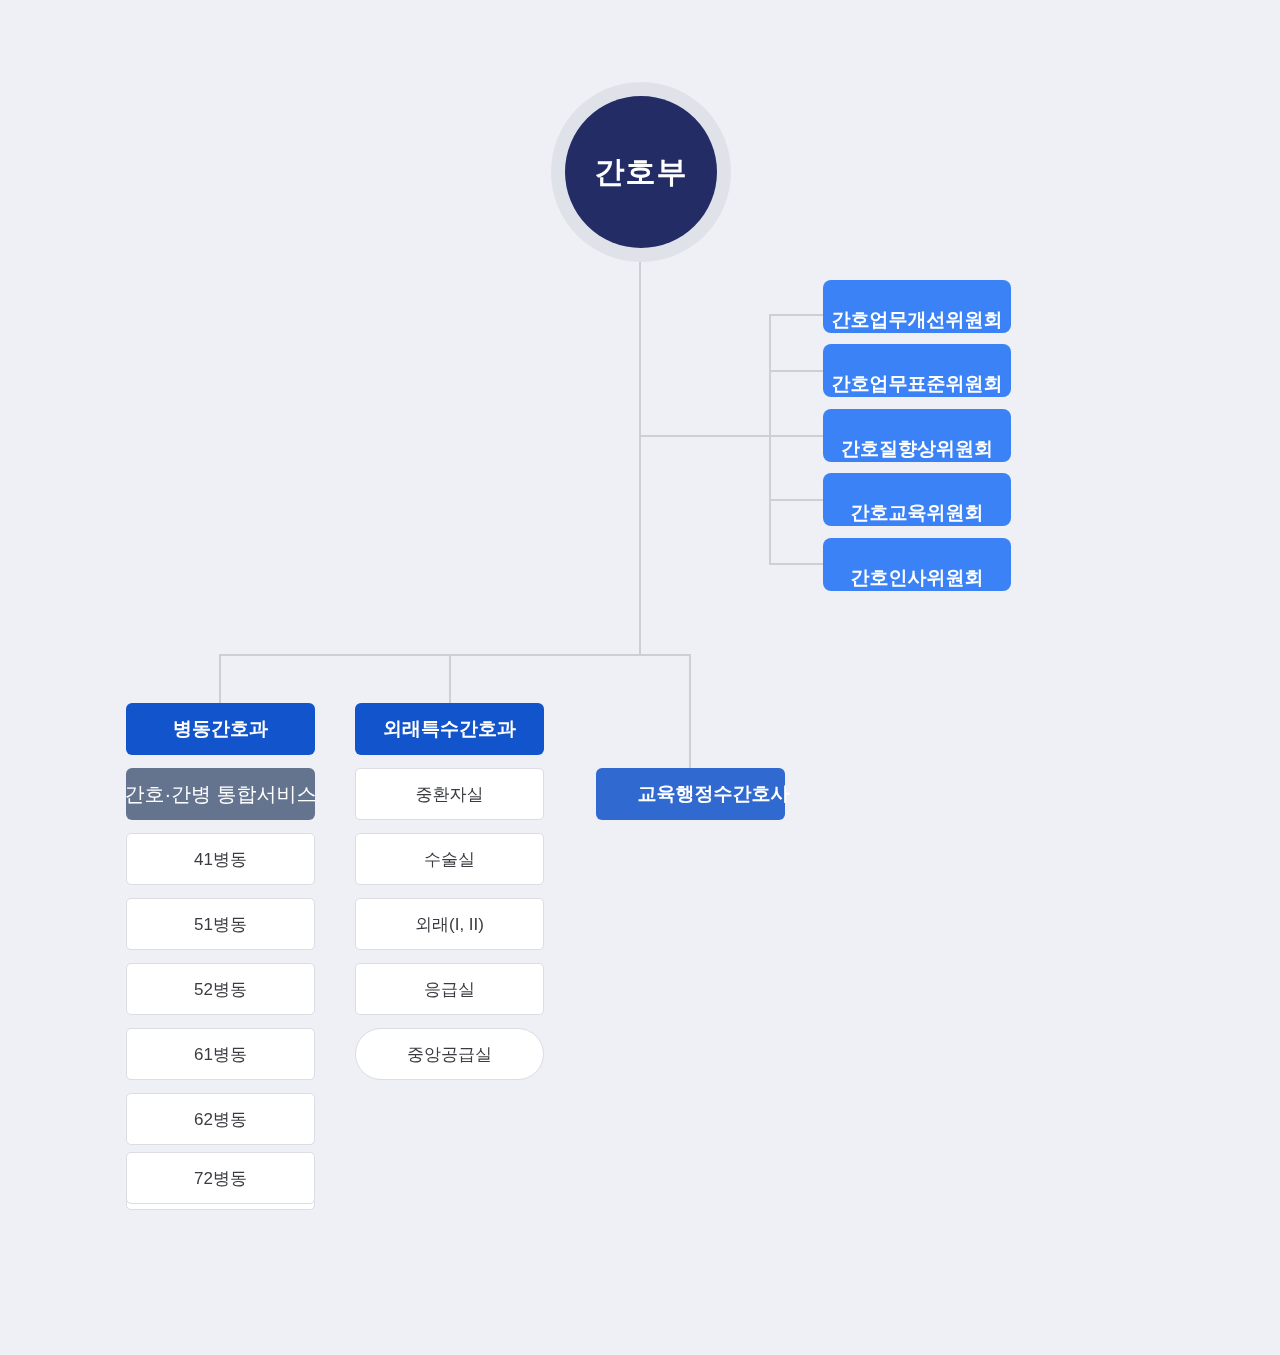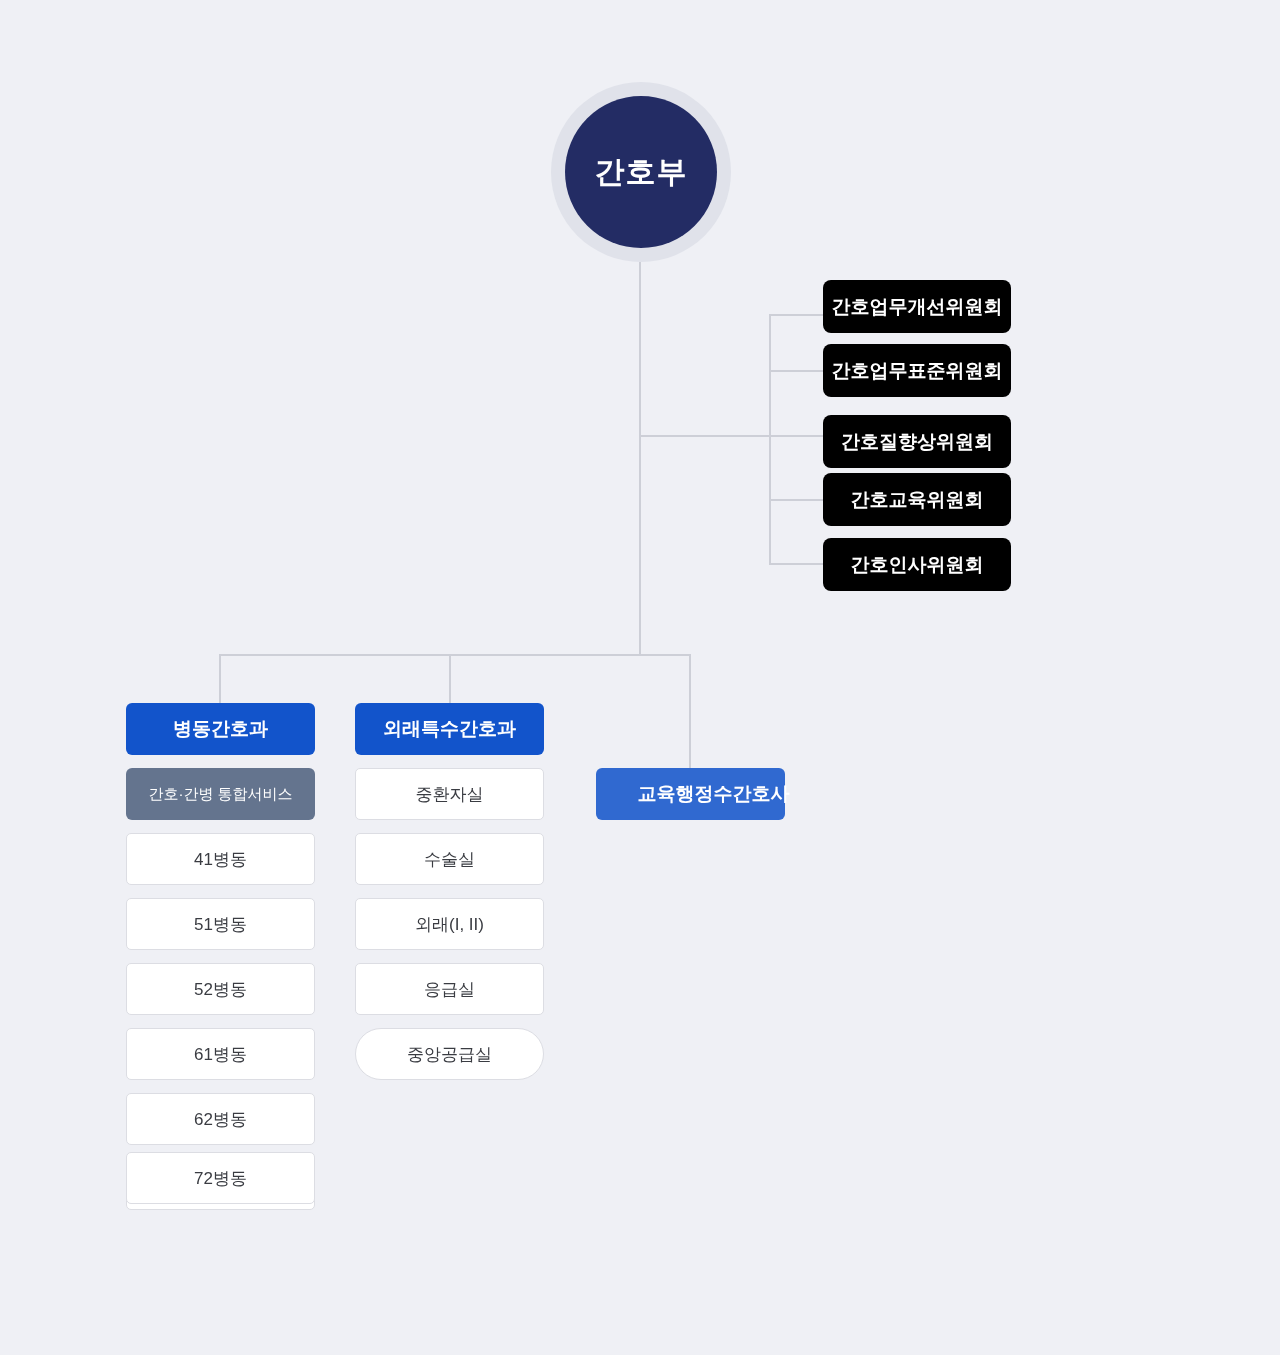--- a/index.html
+++ b/index.html
@@ -41,34 +41,35 @@
     position: absolute;
     width: 189px; height: 52px;
     border-radius: 6px;
     display: flex; align-items: center; justify-content: center;
     box-sizing: border-box;
     white-space: nowrap;
   }
   .node--committee {
     left: 823px;
     width: 188px; height: 53px;
-    background: #000000;
+    background: #3b82f6;
     color: #ffffff;
     font-size: 19px; font-weight: 700;
     border-radius: 8px;
+    align-items: flex-end;
   }
   .node--header {
     background: #1254CB;
     color: #ffffff;
     font-size: 19px; font-weight: 700;
   }
   .node--slate {
     background: #64748E;
     color: #ffffff;
-    font-size: 15px; font-weight: 400;
+    font-size: 20px; font-weight: 400;
   }
   .node--plain {
     background: #ffffff;
     border: 1px solid #DCDDE3;
     border-radius: 5px;
     color: #3A3C42;
     font-size: 17px; font-weight: 400;
   }
   .node--edu {
     background: #3069D0;
@@ -102,21 +103,21 @@
       <span>간호부</span>
     </div>
   </div>
 
   <div class="node node--committee" style="top:280px;">
     <span>간호업무개선위원회</span>
   </div>
   <div class="node node--committee" style="top:344px;">
     <span>간호업무표준위원회</span>
   </div>
-  <div class="node node--committee" style="top:409px;margin-top:6px;">
+  <div class="node node--committee" style="top:409px;">
     <span>간호질향상위원회</span>
   </div>
   <div class="node node--committee" style="top:473px;">
     <span>간호교육위원회</span>
   </div>
   <div class="node node--committee" style="top:538px;">
     <span>간호인사위원회</span>
   </div>
 
   <div class="node node--header col1" style="top:703px;">

